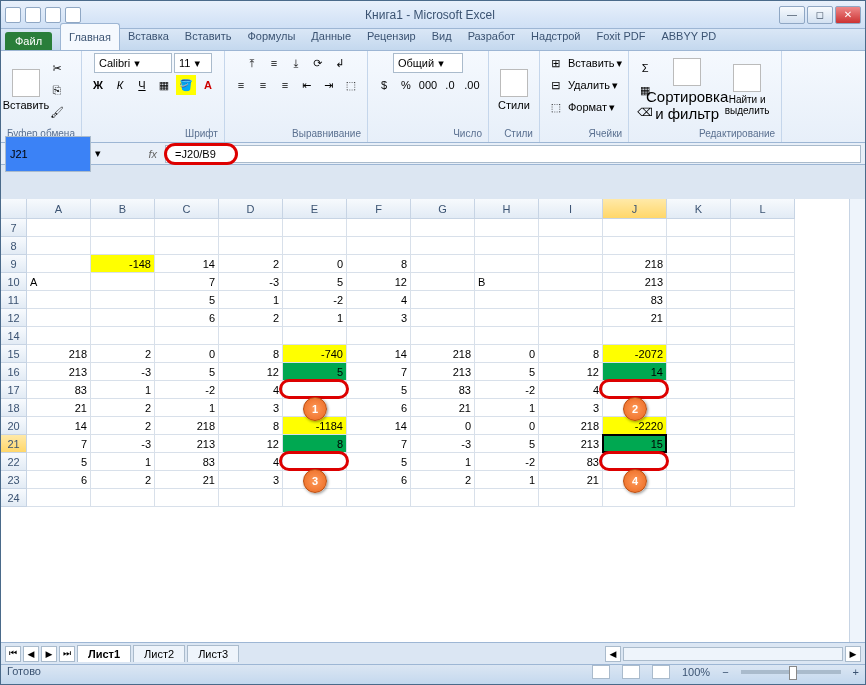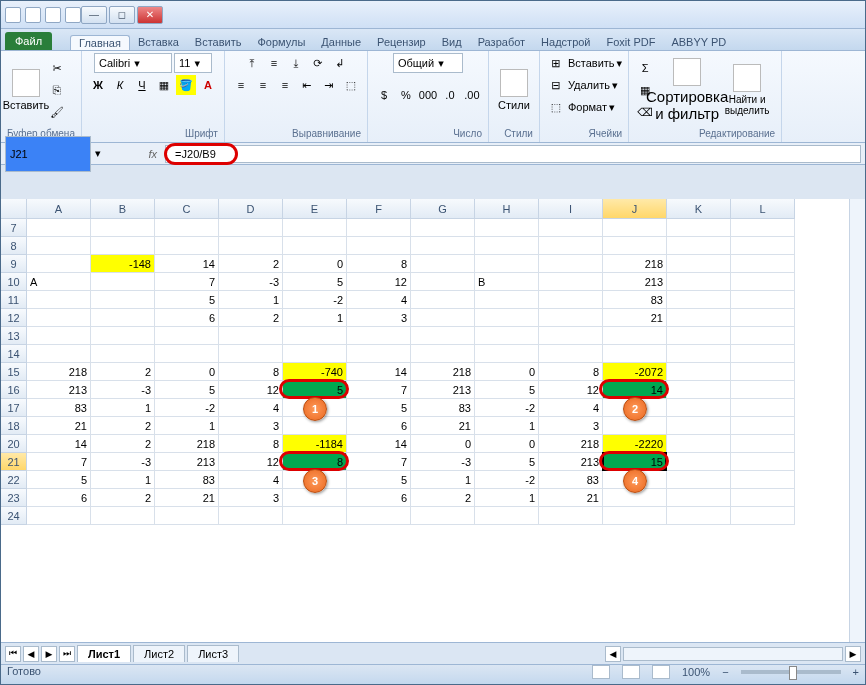--- a/index.html
+++ b/index.html
@@ -7,22 +7,22 @@
 
 .titlebar { background: linear-gradient(#e8f0fb,#cfe0f5); height: 28px; display: flex; align-items: center; padding: 0 4px; border-bottom: 1px solid #9db6d4; }
 .titlebar .qat { display: flex; gap: 4px; align-items: center; }
 .titlebar .qat div { width: 16px; height: 16px; background: #fff; border: 1px solid #8fa7c4; border-radius: 2px; }
 .titlebar .title { flex: 1; text-align: center; font-size: 12px; color: #3b5372; }
 .titlebar .wincontrols { display: flex; gap: 2px; }
 .titlebar .wincontrols div { width: 26px; height: 18px; background: linear-gradient(#f7fafd,#d3e1f1); border: 1px solid #8fa7c4; border-radius: 2px; display:flex; align-items:center; justify-content:center; font-size:10px; color:#4b5a6d; }
 .titlebar .wincontrols .close { background: linear-gradient(#e88,#c33); color:#fff; }
 
 .tabs { height: 22px; background: linear-gradient(#dae7f6,#c4d8ee); display: flex; align-items: flex-end; padding-left: 4px; border-bottom: 1px solid #9db6d4; }
-.tabs .filetab { background: #2a7e3a; color: #fff; padding: 3px 10px; border-radius: 3px 3px 0 0; margin-right: 18px; }
-.tabs .tab { padding: 1px 8px; color: #3b5372; cursor: pointer; }
+.tabs .filetab { background: #2a7e3a; color: #fff; padding: 3px 10px; border-radius: 3px 3px 0 0; margin-right: 8px; }
+.tabs .tab { padding: 7px 8px; color: #3b5372; cursor: pointer; }
 .tabs .tab.active { background: #f5f9fe; border: 1px solid #9db6d4; border-bottom: none; border-radius: 3px 3px 0 0; }
 
 .ribbon { height: 92px; background: linear-gradient(#f5f9fe,#e7eff9); border-bottom: 1px solid #9db6d4; display: flex; }
 .group { border-right: 1px solid #c5d6eb; padding: 2px 6px; display: flex; flex-direction: column; }
 .group .content { flex: 1; display: flex; align-items: center; gap: 2px; }
 .group .label { text-align: right; color: #5a7090; font-size: 10px; padding: 1px 0; }
 .bigbtn { width: 38px; height: 66px; display: flex; flex-direction: column; align-items: center; justify-content: center; gap: 2px; }
 .bigbtn .ico { width: 28px; height: 28px; background: #fff; border: 1px solid #bbb; }
 .minibtn { width: 20px; height: 20px; border: 1px solid transparent; display:inline-flex; align-items:center; justify-content:center; }
 .combo { border: 1px solid #abc; background: #fff; height: 20px; padding: 0 4px; display:flex; align-items:center; gap:4px; }
@@ -70,20 +70,21 @@
 </head>
 <body>
 
 <div class="titlebar">
   <div class="qat">
     <div></div>
     <div></div>
     <div></div>
     <div></div>
   </div>
+  <div class="title">Книга1 - Microsoft Excel</div>
   <div class="wincontrols">
     <div>—</div>
     <div>◻</div>
     <div class="close">✕</div>
   </div>
 </div>
 
 <div class="tabs">
   <div class="filetab">Файл</div>
   <div id="ribbon-tabs-row" style="display: flex;">
@@ -161,21 +162,21 @@
         <div class="minibtn">≡</div>
         <div class="minibtn">≡</div>
         <div class="minibtn">⇤</div>
         <div class="minibtn">⇥</div>
         <div class="minibtn">⬚</div>
       </div>
     </div>
     <div class="label">Выравнивание</div>
   </div>
   <div class="group">
-    <div class="content" style="flex-direction:column;gap:12px">
+    <div class="content" style="flex-direction:column;gap:2px">
       <div class="combo" style="width:70px">
           <span>Общий</span>
           <span>▾</span>
         </div>
       <div style="display:flex;gap:2px">
         <div class="minibtn">$</div>
         <div class="minibtn">%</div>
         <div class="minibtn">000</div>
         <div class="minibtn">.0</div>
         <div class="minibtn">.00</div>
@@ -346,35 +347,20 @@
         <div class="cell">1</div>
         <div class="cell">3</div>
         <div class="cell"></div>
         <div class="cell"></div>
         <div class="cell"></div>
         <div class="cell">21</div>
         <div class="cell"></div>
         <div class="cell"></div>
       </div>
       <div class="row">
-        <div class="rowhead">13</div>
-        <div class="cell"></div>
-        <div class="cell"></div>
-        <div class="cell"></div>
-        <div class="cell"></div>
-        <div class="cell"></div>
-        <div class="cell"></div>
-        <div class="cell"></div>
-        <div class="cell"></div>
-        <div class="cell"></div>
-        <div class="cell"></div>
-        <div class="cell"></div>
-        <div class="cell"></div>
-      </div>
-      <div class="row">
         <div class="rowhead">14</div>
         <div class="cell"></div>
         <div class="cell"></div>
         <div class="cell"></div>
         <div class="cell"></div>
         <div class="cell"></div>
         <div class="cell"></div>
         <div class="cell"></div>
         <div class="cell"></div>
         <div class="cell"></div>

